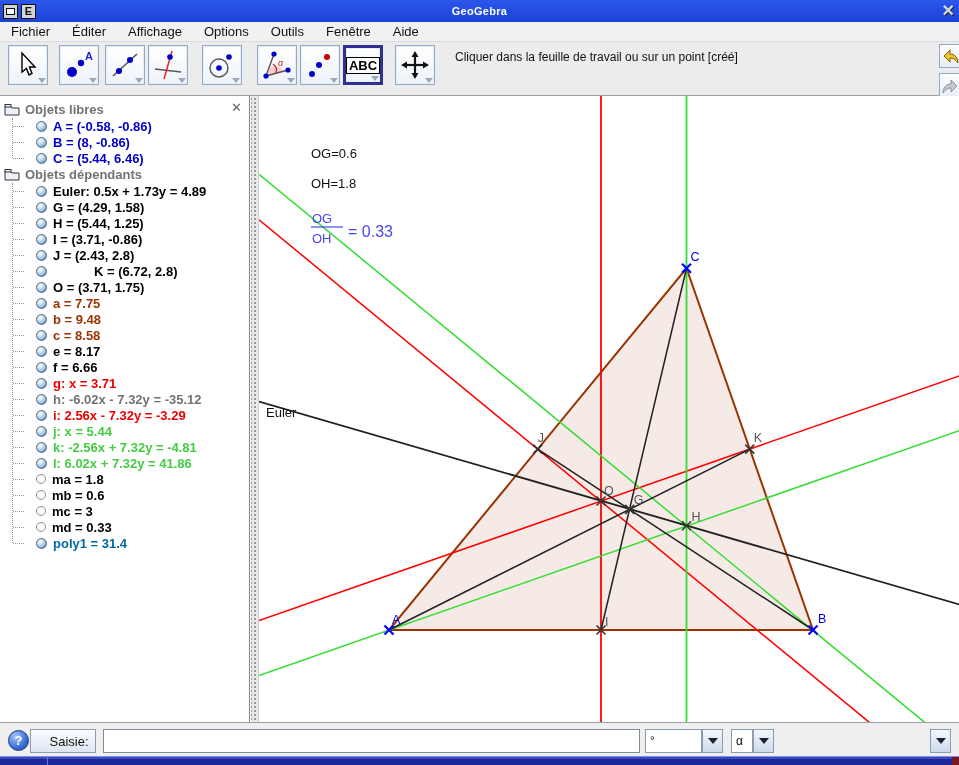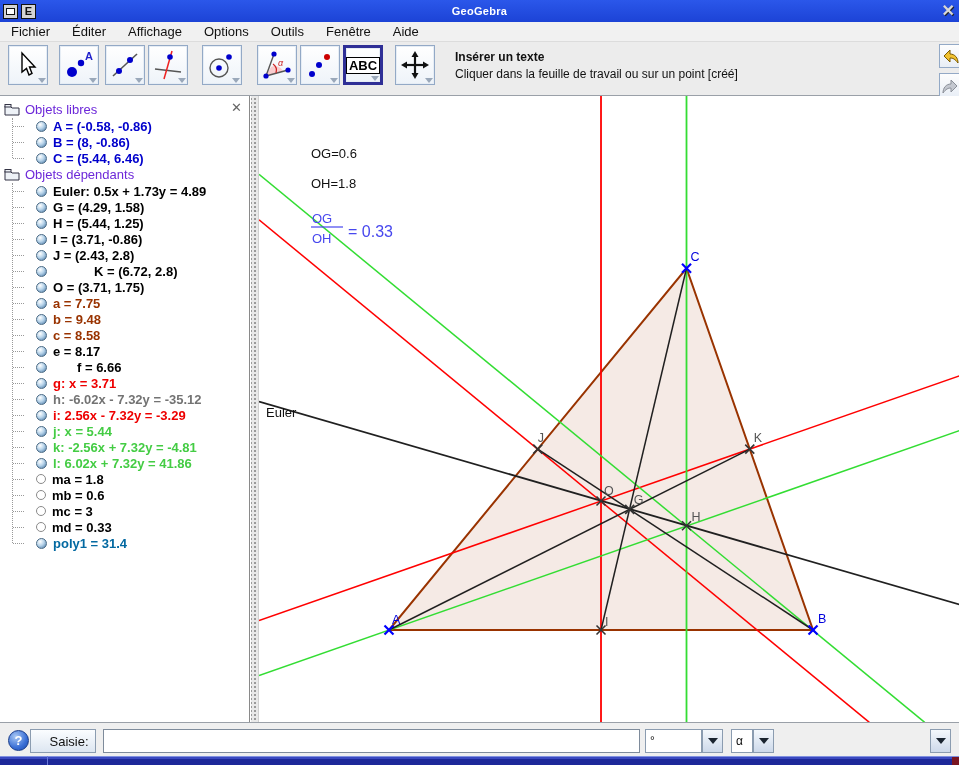--- a/index.html
+++ b/index.html
@@ -40,21 +40,21 @@
     border:1px solid #93a9c6; display:flex; align-items:center; justify-content:center; }
   #undo { right:-3px; top:2px; height:24px; }
   #redo { right:-3px; top:31px; height:25px; }
 
   
   .content { position:absolute; left:0; top:96px; width:959px; height:626px; background:#fff; }
   .algebra { position:absolute; left:0; top:0; width:250px; height:626px; background:#fff;
     border-right:1px solid #8a8a8a; overflow:hidden; padding-top:5px; }
   .algebra-close { position:absolute; right:7px; top:5px; color:#666; font-size:13px; line-height:13px; }
   .tree-header { display:flex; align-items:center; gap:5px; padding-left:4px; height:17px;
-    font-size:13px; color:#6d28d9; }
+    font-size:13px; color:#737373;font-weight:bold; }
   .tree-rows { position:relative; }
   .tree-rows::before { content:''; position:absolute; left:12px; top:0; bottom:8px; border-left:1px dotted #999; }
   .tree-row { position:relative; display:flex; align-items:center; gap:6px; padding-left:36px; height:16px; }
   .tree-row::before { content:''; position:absolute; left:13px; top:8px; width:11px; border-top:1px dotted #999; }
   .marble { width:11px; height:11px; border-radius:50%; flex:0 0 auto;
     background:radial-gradient(circle at 35% 30%, #ffffff, #b8d4ea 45%, #6d96bb 80%, #49708f);
     border:1px solid #4a6a85; }
   .hollow { width:10px; height:10px; border-radius:50%; background:#fff; border:1px solid #8a8a8a; flex:0 0 auto; }
   .tree-text { font-size:13px; font-weight:bold; white-space:nowrap; }
 
@@ -185,21 +185,20 @@
         <line x1="7" y1="16" x2="25" y2="16" stroke="#111" stroke-width="2.2"></line>
         <polygon points="16,2 12.5,8 19.5,8" fill="#111"></polygon>
           <polygon points="16,30 12.5,24 19.5,24" fill="#111"></polygon>
         <polygon points="2,16 8,12.5 8,19.5" fill="#111"></polygon>
           <polygon points="30,16 24,12.5 24,19.5" fill="#111"></polygon>
       </svg>
         <span class="dd"></span>
     </div>
 
     <div class="help-block">
-      <div class="help-title">Insérer un texte</div>
       <div>Cliquer dans la feuille de travail ou sur un point [créé]</div>
     </div>
 
     <div class="histbtn" id="undo">
       <svg width="19" height="18">
         <path d="M3,9 L9,3 L9,7 C14,7 17,11 17,16 C14,12 12,11 9,11 L9,15 Z" fill="#f2c230" stroke="#7a5a00" stroke-width="1"></path>
       </svg>
     </div>
     <div class="histbtn" id="redo">
       <svg width="19" height="18">
@@ -280,21 +279,21 @@
             <div class="tree-row">
               <span class="marble"></span>
               <span class="tree-text" style="color: rgb(153, 51, 0);">c = 8.58</span>
             </div>
             <div class="tree-row">
               <span class="marble"></span>
               <span class="tree-text" style="color: rgb(0, 0, 0);">e = 8.17</span>
             </div>
             <div class="tree-row">
               <span class="marble"></span>
-              <span class="tree-text" style="color: rgb(0, 0, 0); margin-left: 24px;">f = 6.66</span>
+              <span class="tree-text" style="color: rgb(0, 0, 0);">f = 6.66</span>
             </div>
             <div class="tree-row">
               <span class="marble"></span>
               <span class="tree-text" style="color: rgb(238, 0, 0);">g: x = 3.71</span>
             </div>
             <div class="tree-row">
               <span class="marble"></span>
               <span class="tree-text" style="color: #737373;">h: -6.02x - 7.32y = -35.12</span>
             </div>
             <div class="tree-row">

